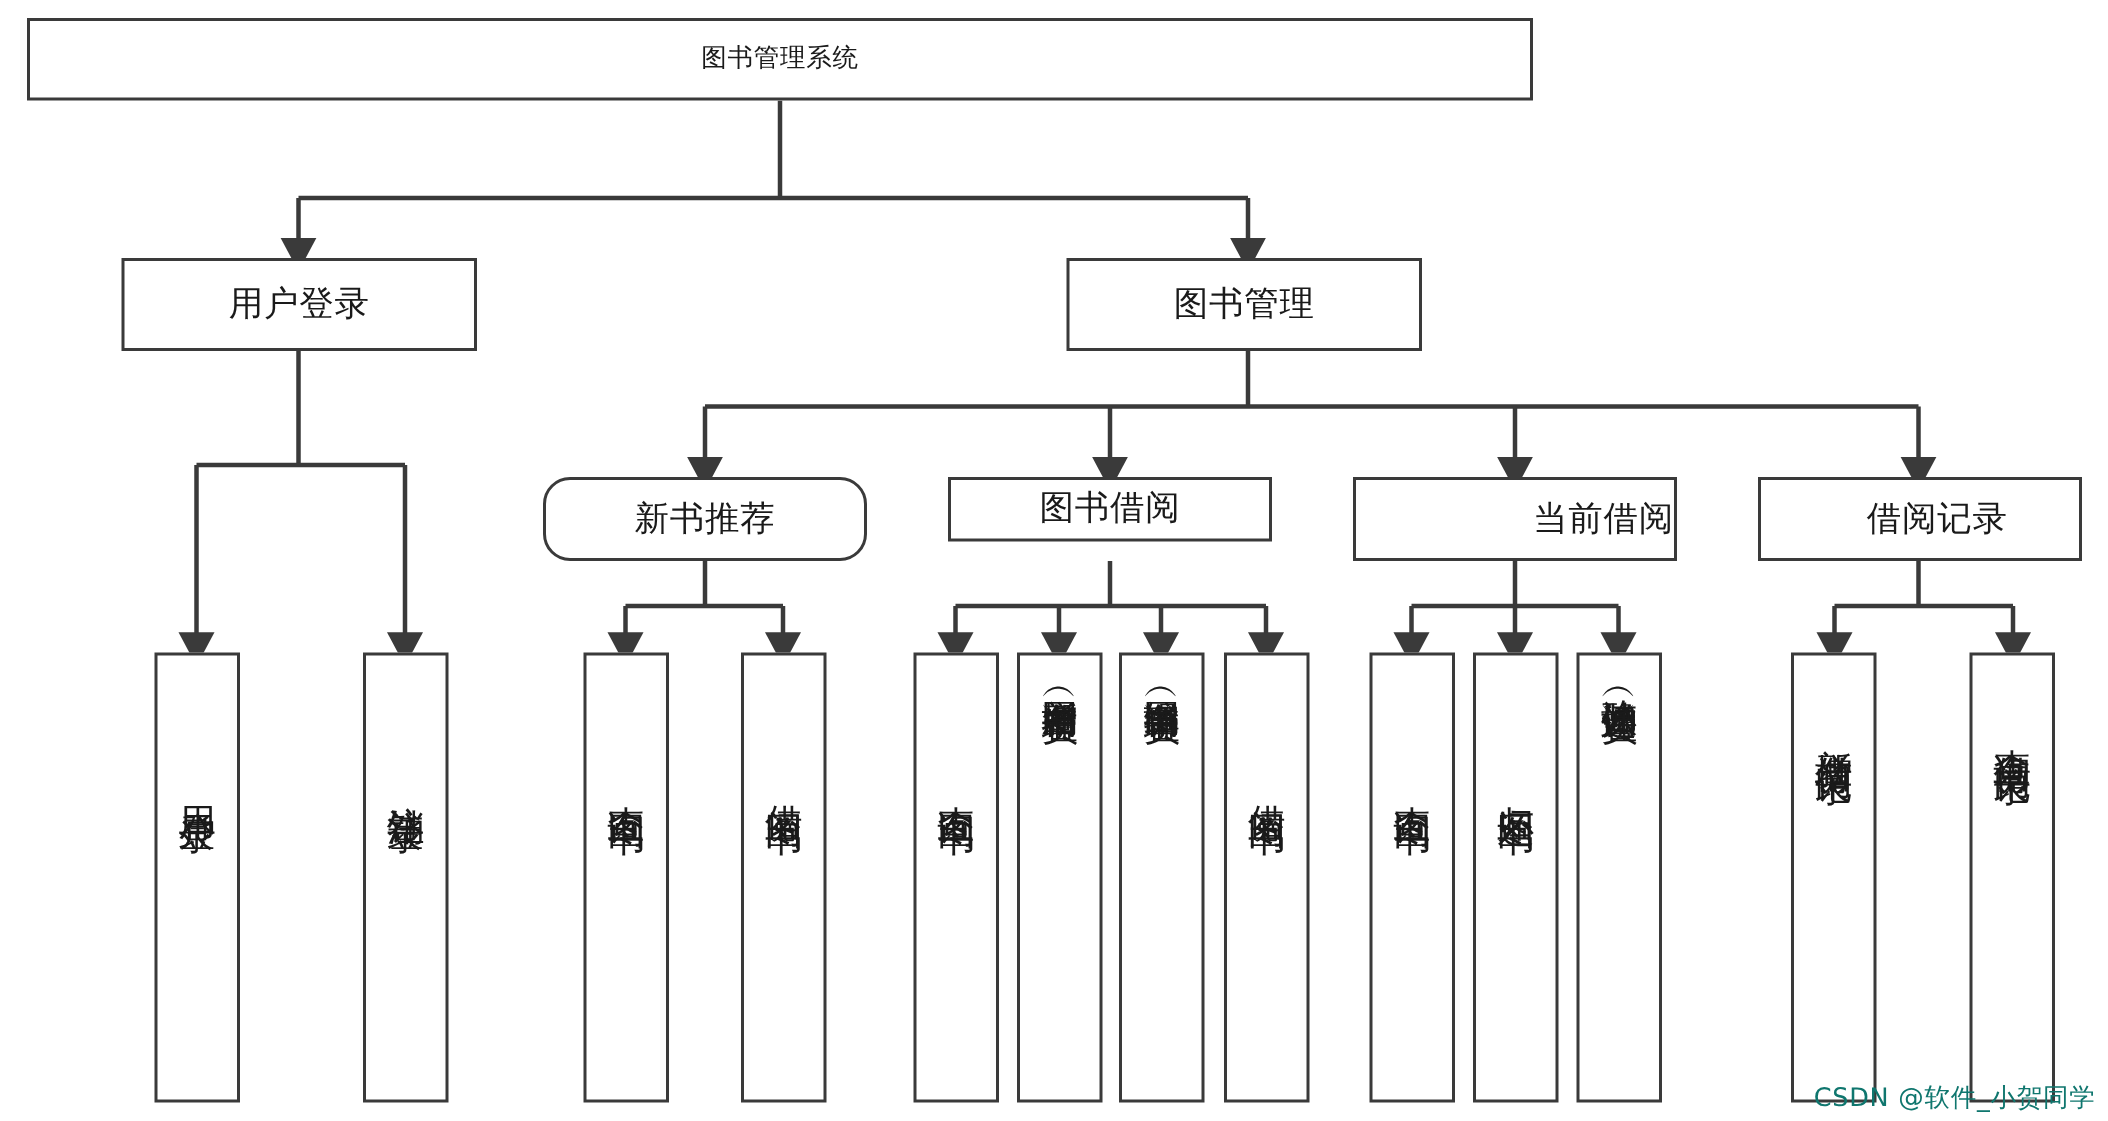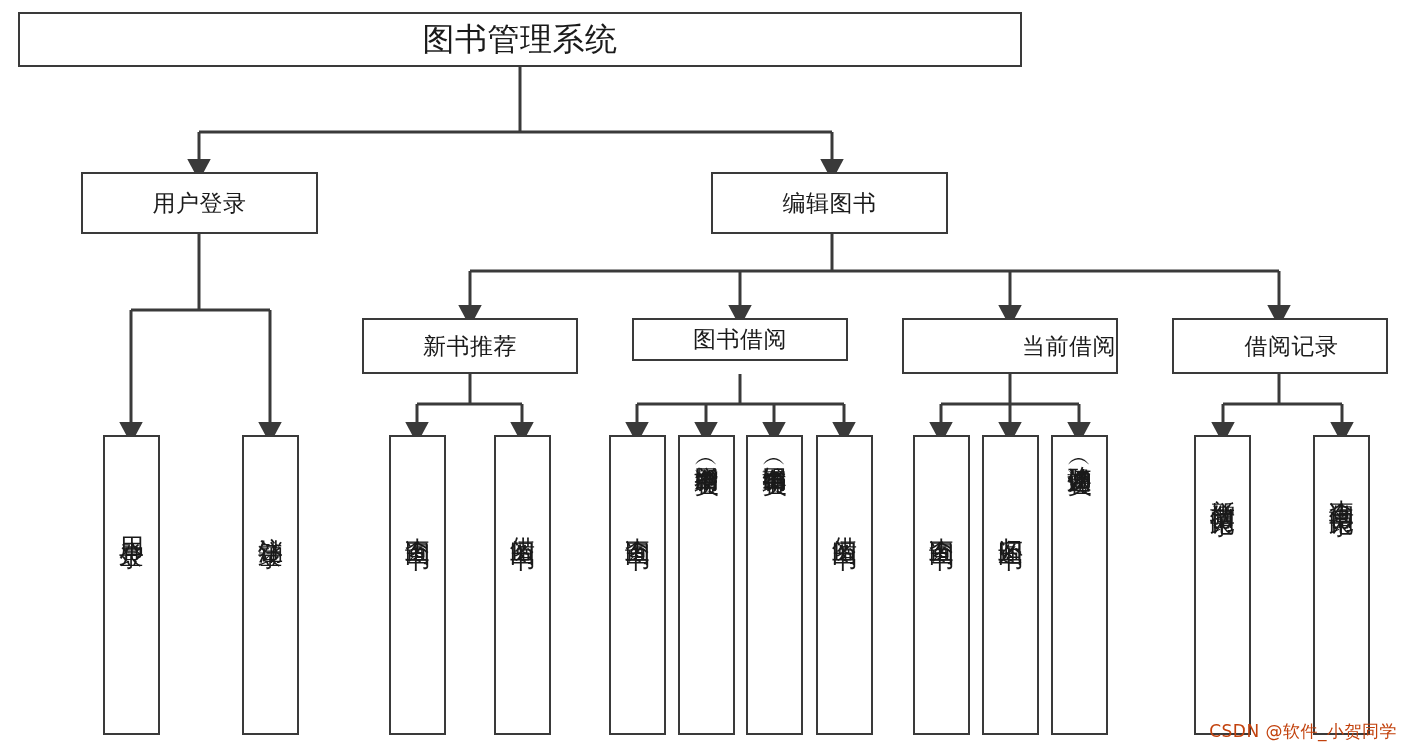--- a/index.html
+++ b/index.html
@@ -36,21 +36,21 @@
     color:#1a1a1a;
     line-height:1.08;
     white-space:pre;
     text-align:center;
   }
   .node.horizontal .node-label{
     font-size:23px;
     letter-spacing:0.5px;
   }
   .node.root .node-label{
-    font-size:32px;
+    font-size:17px;
   }
   .node.vertical{
     align-items:flex-start;
     justify-content:center;
     padding-top:14px;
   }
   .node.vertical .node-label{
     writing-mode:vertical-rl;
     text-orientation:upright;
     font-size:25px;
@@ -59,21 +59,21 @@
   }
   .node.vertical.tall .node-label{
     font-size:24px;
     letter-spacing:1px;
   }
   #watermark{
     position:absolute;
     right:8px;
     bottom:4px;
     font-size:17px;
-    color:#c2410c;
+    color:#0f766e;
     letter-spacing:0.5px;
     z-index:5;
     white-space:nowrap;
     margin-top:41px;
   }
 </style>
 </head>
 <body>
 
 <div id="diagram-root">
@@ -129,24 +129,24 @@
   </svg>
 
   <div class="node root horizontal" style="left:18px; top:12px; width:1004px; height:55px;">
     <span class="node-label">图书管理系统</span>
   </div>
 
   <div class="node horizontal" style="left:81px; top:172px; width:237px; height:62px;">
     <span class="node-label">用户登录</span>
   </div>
   <div class="node horizontal" style="left:711px; top:172px; width:237px; height:62px;">
-    <span class="node-label">编辑图书</span>
-  </div>
-
-  <div class="node horizontal" style="left:362px; top:318px; width:216px; height:56px;">
+    <span class="node-label">图书管理</span>
+  </div>
+
+  <div class="node horizontal" style="left:362px; top:318px; width:216px; height:56px;border-radius:18px;">
     <span class="node-label">新书推荐</span>
   </div>
   <div class="node horizontal" style="left:632px; top:318px; width:216px; height:43px;">
     <span class="node-label">图书借阅</span>
   </div>
   <div class="node horizontal" style="left:902px; top:318px; width:216px; height:56px;justify-content:flex-end;">
     <span class="node-label">当前借阅</span>
   </div>
   <div class="node horizontal" style="left:1172px; top:318px; width:216px; height:56px;padding-left:23px;">
     <span class="node-label">借阅记录</span>

